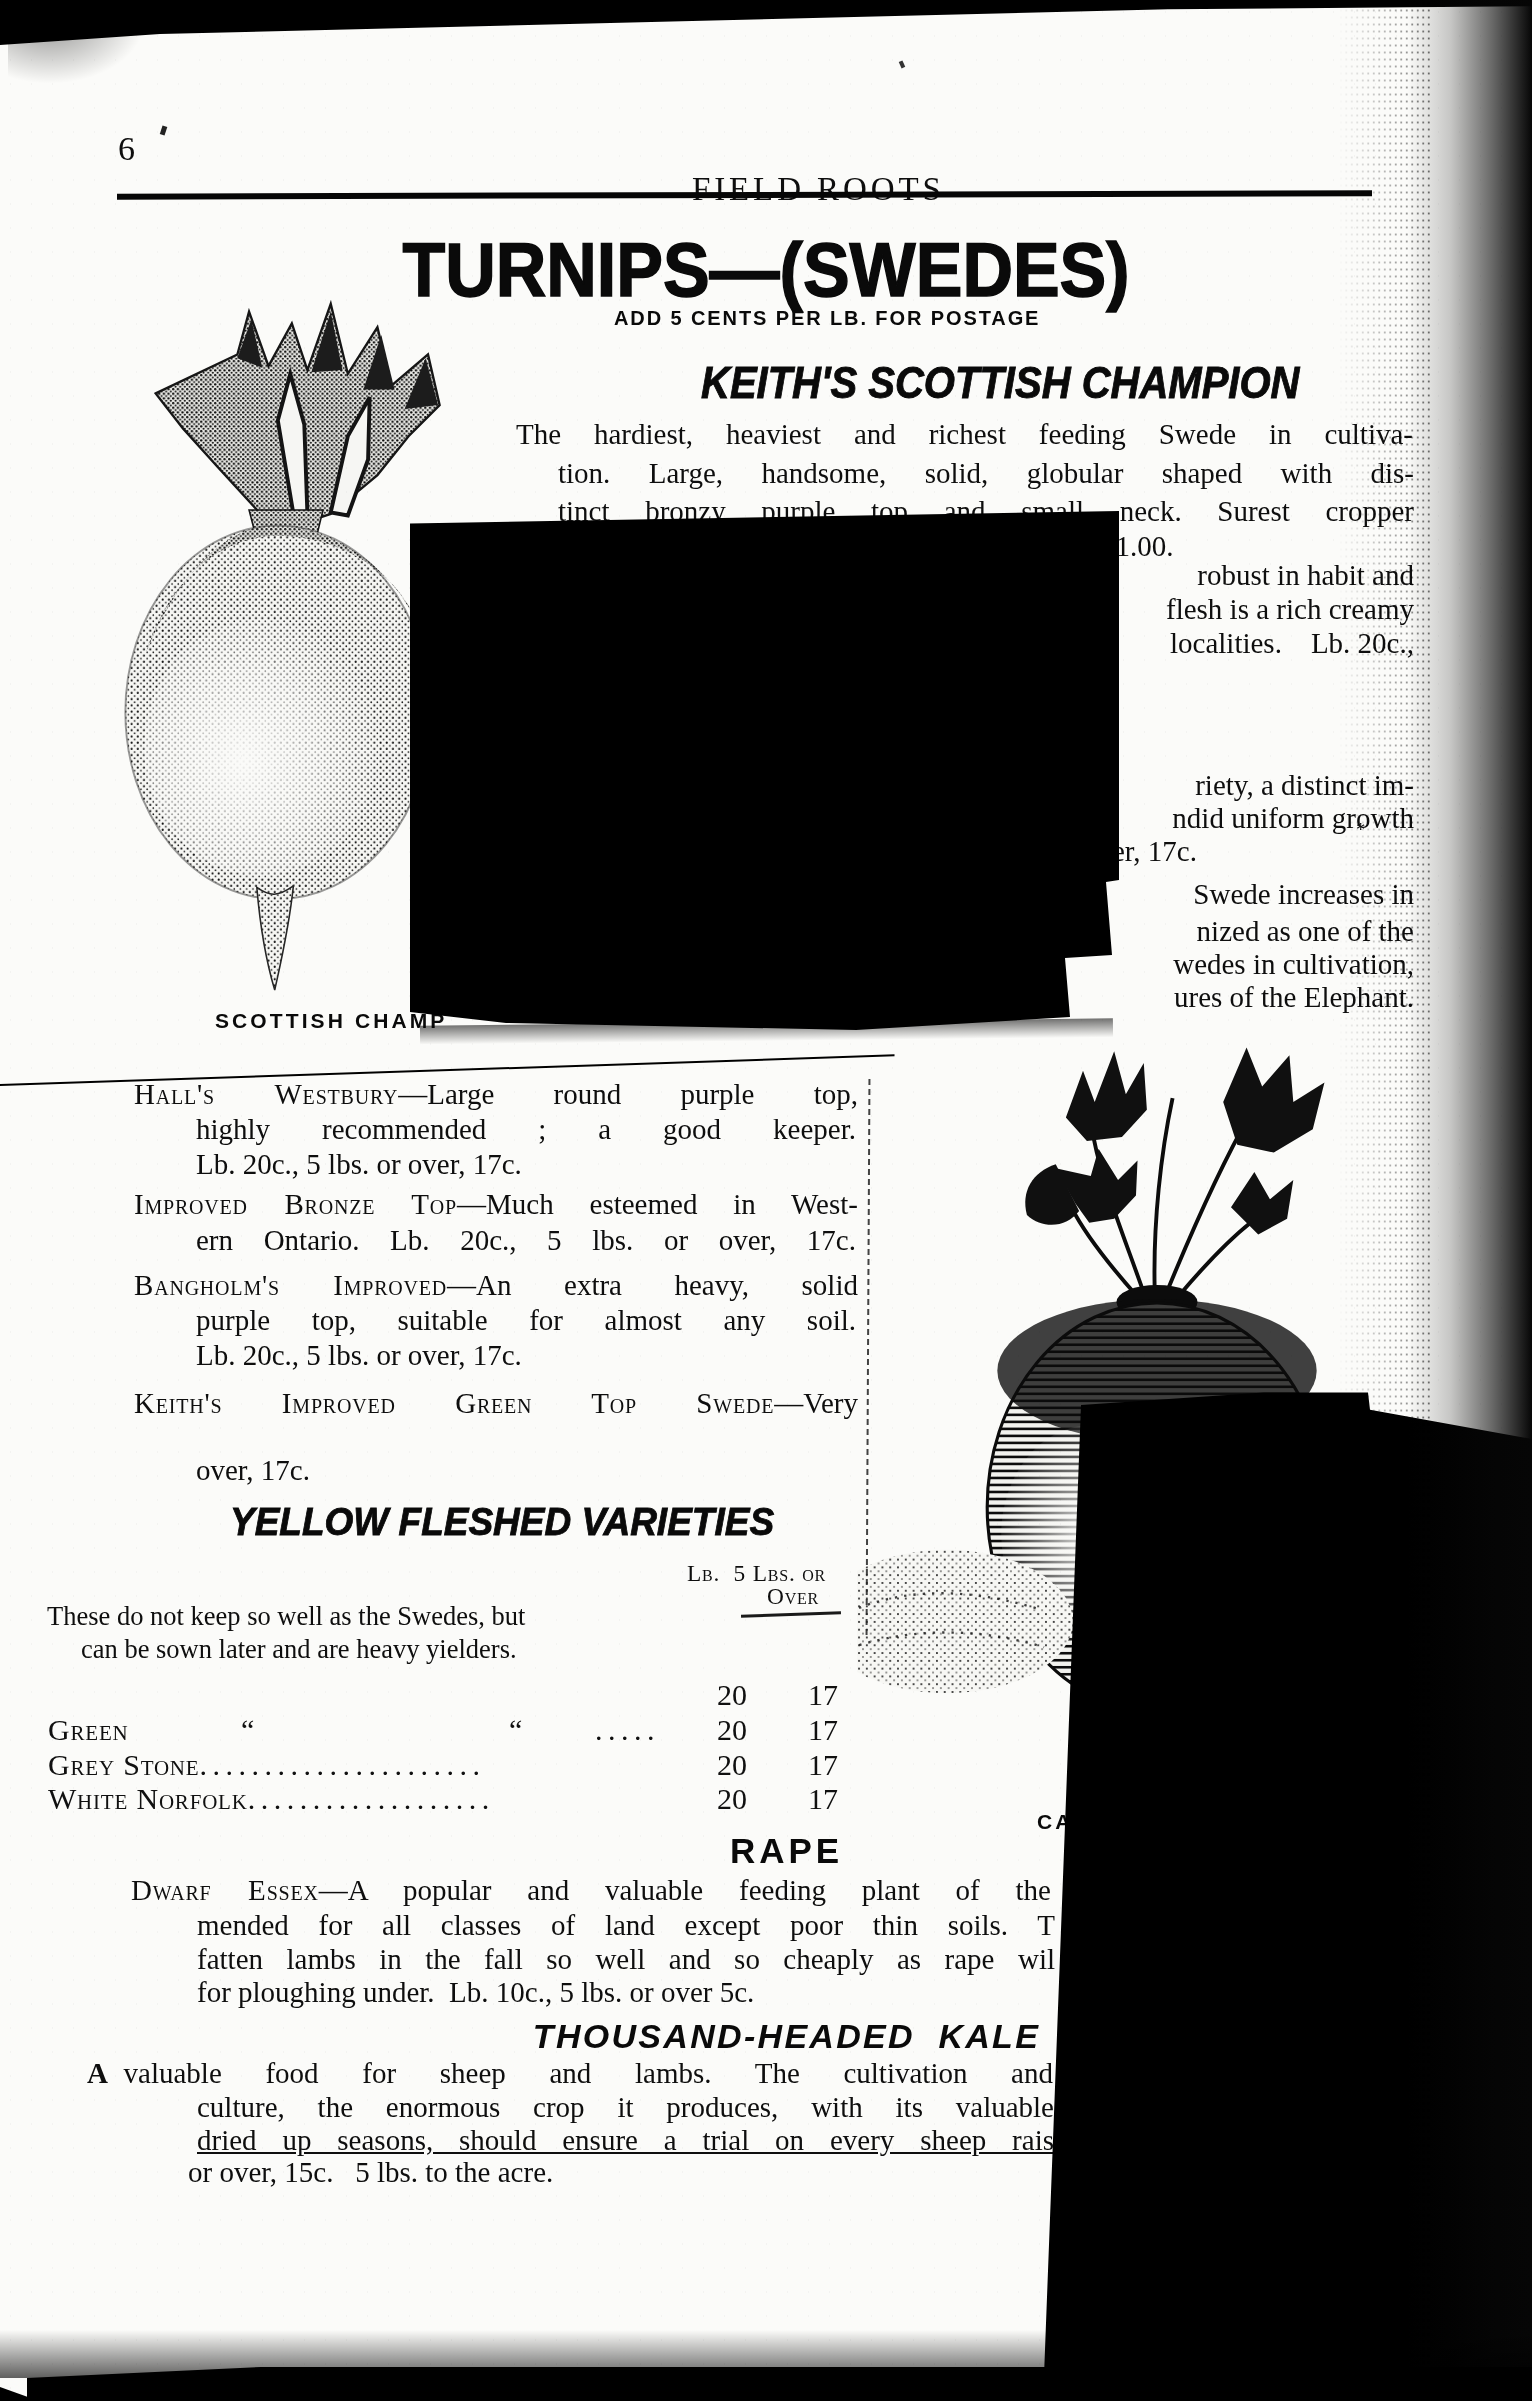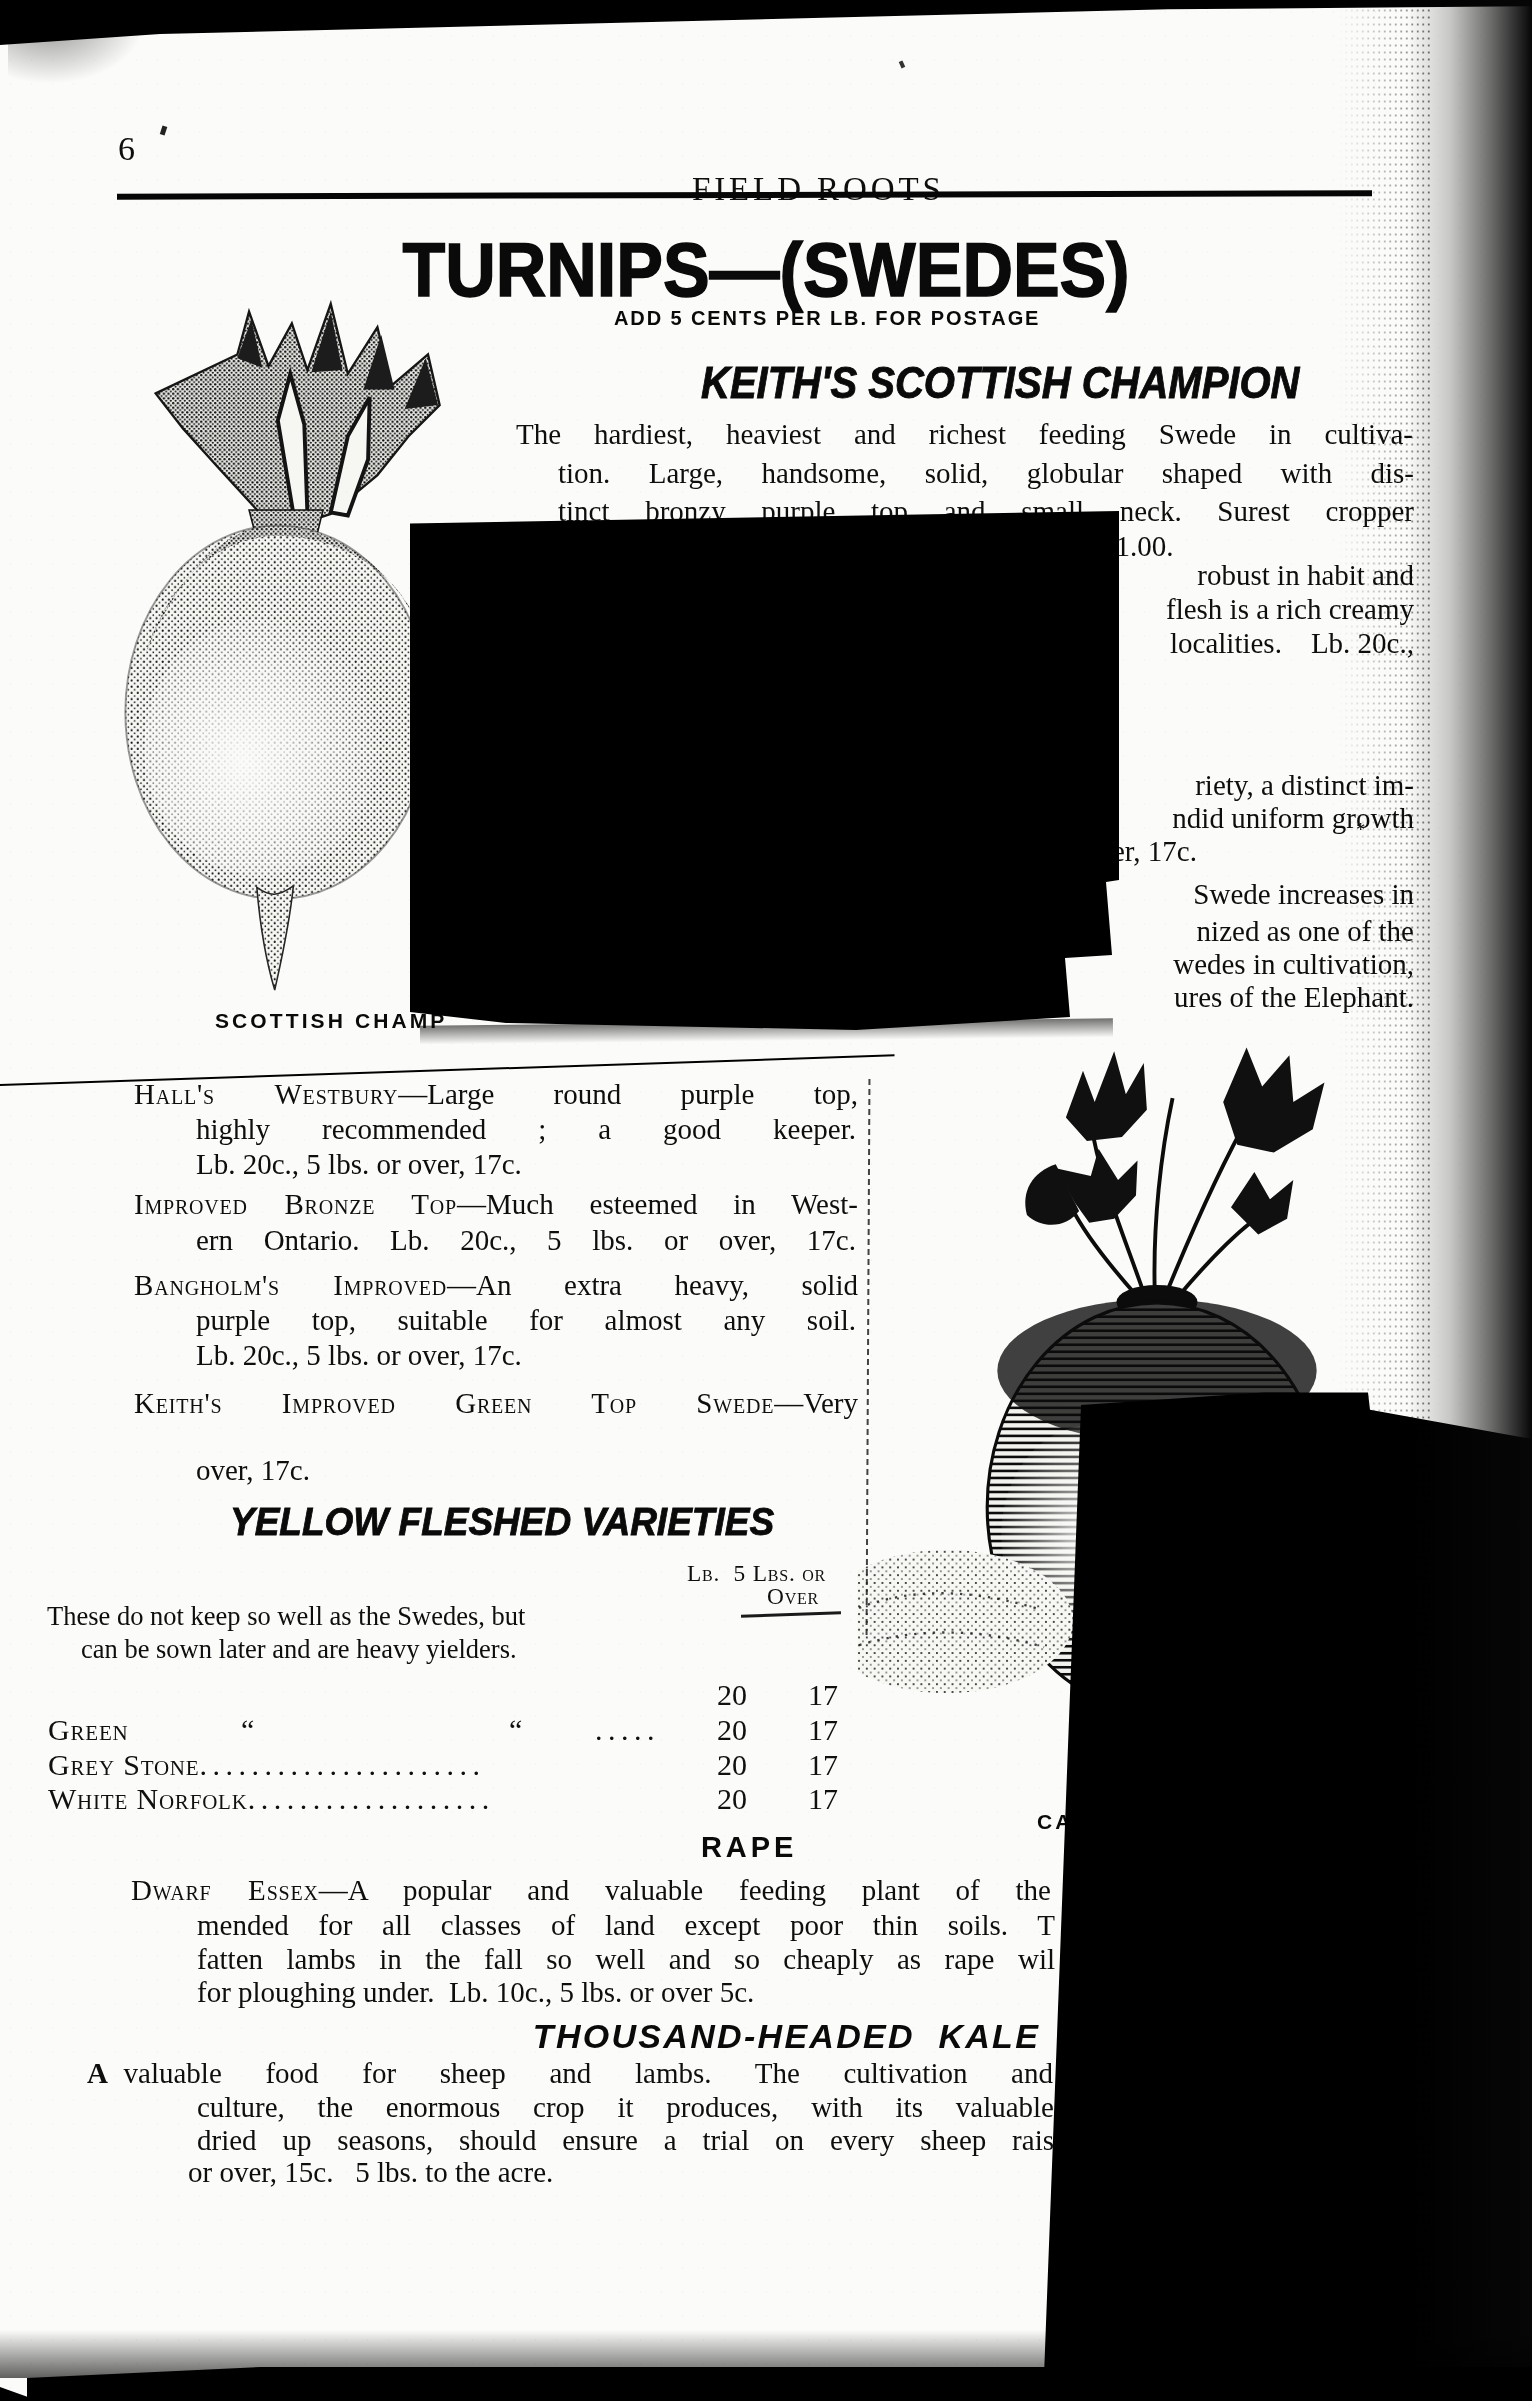--- a/index.html
+++ b/index.html
@@ -188,30 +188,30 @@
     <span class="num" style="left:744px;">17</span>
   </div>
   <div class="yrow" style="top:1782px;">
     <span class="names"><span class="sc">White Norfolk</span><span class="dots">...................</span></span>
     <span class="num" style="left:653px;">20</span>
     <span class="num" style="left:744px;">17</span>
   </div>
 
   <div class="abs sans caption hd" style="left:1017px;top:1810px;">CAR</div>
 
-  <div class="abs sans hd" style="left:701px;top:1831px;width:171px;text-align:left;font-size:29px;letter-spacing:3.9px;">RAPE</div>
+  <div class="abs sans hd" style="left:701px;top:1831px;width:171px;text-align:center;font-size:35px;letter-spacing:3.9px;">RAPE</div>
   <div class="bt just" style="left:131px;top:1873px;width:920px;"><span class="sc">Dwarf Essex</span><span>—A popular and valuable feeding plant of the</span></div>
   <div class="bt just" style="left:197px;top:1908px;width:858px;">mended for all classes of land except poor thin soils.  T</div>
   <div class="bt just" style="left:197px;top:1942px;width:858px;">fatten lambs in the fall so well and so cheaply as rape wil</div>
   <div class="bt" style="left:197px;top:1975px;">for ploughing under.  Lb. 10c., 5 lbs. or over 5c.</div>
 
   <div class="abs sans hd" style="left:514px;top:2017px;width:545px;text-align:center;font-size:34px;letter-spacing:2.3px;font-style:italic;">THOUSAND-HEADED  KALE</div>
   <div class="bt just" style="left:87px;top:2056px;width:966px;"><span style="font-weight:bold;margin-right:15.6px;">A</span><span>valuable food for sheep and lambs.  The cultivation and</span></div>
   <div class="bt just" style="left:197px;top:2090px;width:857px;">culture, the enormous crop it produces, with its valuable</div>
-  <div class="bt just" style="left:197px;top:2123px;width:857px;">dried up seasons, should ensure a trial on every sheep rais</div>
+  <div class="bt just" style="left:197px;top:2123px;width:857px;text-decoration:underline;">dried up seasons, should ensure a trial on every sheep rais</div>
   <div class="bt" style="left:188px;top:2155px;">or over, 15c.   5 lbs. to the acre.</div>
 
   <div class="abs" style="left:867px;top:1079px;height:556px;width:0;border-left:2.3px dashed #222;opacity:.85;transform:rotate(.3deg);"></div>
   <div class="abs" style="left:0;top:1084px;width:895px;height:2.3px;background:#000;transform:rotate(-1.9deg);transform-origin:left center;"></div>
   <div class="abs" style="left:420px;top:1022px;width:693px;height:18.7px;background:linear-gradient(to bottom,rgba(0,0,0,.55),rgba(0,0,0,0));transform:rotate(-.6deg);"></div>
 
   <div class="redaction" style="left:410px;top:511px;width:709px;height:525px;
               clip-path:polygon(0 12.5px,709px 0,709px 369px,696px 371px,702px 444px,655px 447px,660px 506px,446px 519px,96px 512px,0 501px);"></div>
 
   <div class="redaction" style="left:1043px;top:1391px;width:489px;height:1011px;

